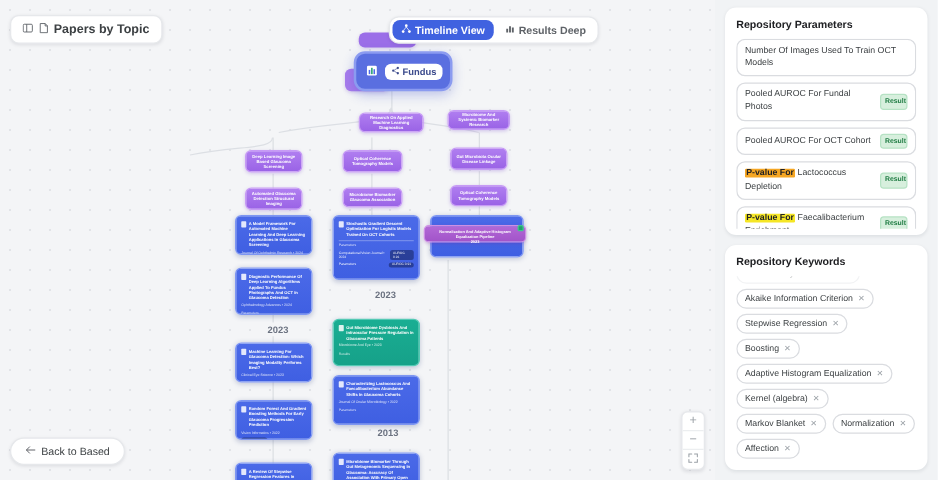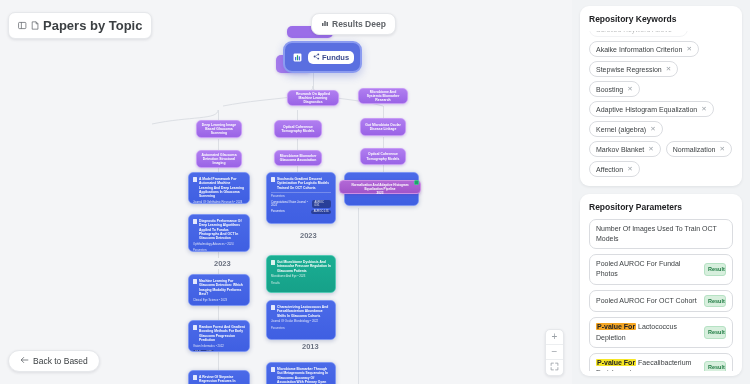--- a/index.html
+++ b/index.html
@@ -20,25 +20,25 @@
   }
   .canvas-dots {
     position: absolute; inset: 0;
     background-image: radial-gradient(#e2e4e8 0.7px, transparent 0.7px);
     background-size: 16px 16px;
   }
 
   
   .papers-btn {
     position: absolute; left: 8px; top: 12px;
-    display: flex; align-items: center; gap: 4px;
+    display: flex; align-items: flex-start; gap: 4px;
     background: #fff; border: 1px solid #e6e8eb; border-radius: 7px;
     padding: 5px 9px;
     box-shadow: 0 1px 3px rgba(16,24,40,.10);
-    font-size: 13px; font-weight: 700; color: #3c4043;
+    font-size: 10px; font-weight: 700; color: #3c4043;
     z-index: 40; white-space: nowrap;
   }
   .papers-btn .ic { display: inline-flex; color: #5f6368; }
 
   
   .back-btn {
     position: absolute; left: 8px; bottom: 12px;
     display: flex; align-items: center; gap: 4px;
     background: #fff; border: 1px solid #e6e8eb; border-radius: 14px;
     padding: 5px 11px;
@@ -408,20 +408,31 @@
     <div class="back-btn">
       <span>
         <svg width="9" height="8" viewBox="0 0 16 14" aria-hidden="true">
           <path d="M14 7H2.5M6.5 2.5L2 7l4.5 4.5" fill="none" stroke="#5f6368" stroke-width="1.4" stroke-linecap="round" stroke-linejoin="round"></path>
         </svg>
       </span>
       <span>Back to Based</span>
     </div>
 
     <div class="view-switch">
+      <div class="view-tab active">
+        <span>
+          <svg width="8" height="8" viewBox="0 0 16 16" aria-hidden="true">
+            <circle cx="8" cy="3" r="2.2" fill="#ffffff"></circle>
+            <circle cx="3" cy="12.5" r="2.2" fill="#ffffff"></circle>
+            <circle cx="13" cy="12.5" r="2.2" fill="#ffffff"></circle>
+            <path d="M8 5.2L3.6 10.6M8 5.2l4.4 5.4" stroke="#ffffff" stroke-width="1.2"></path>
+          </svg>
+        </span>
+        <span>Timeline View</span>
+      </div>
       <div class="view-tab">
         <span>
           <svg width="8" height="8" viewBox="0 0 16 16" aria-hidden="true">
             <rect x="2" y="8" width="3" height="6" fill="#5f6368"></rect>
             <rect x="6.5" y="4" width="3" height="10" fill="#5f6368"></rect>
             <rect x="11" y="6" width="3" height="8" fill="#5f6368"></rect>
           </svg>
         </span>
         <span>Results Deep</span>
       </div>
@@ -435,20 +446,53 @@
           <svg width="9" height="9" viewBox="0 0 16 16" aria-hidden="true">
             <path d="M2 6V2h4M14 6V2h-4M2 10v4h4M14 10v4h-4" fill="none" stroke="#9aa0a6" stroke-width="1.5" stroke-linecap="round"></path>
           </svg>
         </span>
       </div>
     </div>
   </div>
 
   <aside class="sidebar">
 
+    <section class="panel" id="params-panel">
+      <div class="panel-title">Repository Parameters</div>
+      <div class="panel-body">
+        <div class="params">
+
+          <div class="param">
+            <span class="ptext">Number Of Images Used To Train OCT Models</span>
+          </div>
+
+          <div class="param">
+            <span class="ptext">Pooled AUROC For Fundal Photos</span>
+            <span class="rbadge">Result</span>
+          </div>
+
+          <div class="param">
+            <span class="ptext">Pooled AUROC For OCT Cohort</span>
+            <span class="rbadge">Result</span>
+          </div>
+
+          <div class="param">
+            <span class="ptext"><span class="hl orange">P-value For</span> <span>Lactococcus Depletion</span></span>
+            <span class="rbadge">Result</span>
+          </div>
+
+          <div class="param">
+            <span class="ptext"><span class="hl yellow">P-value For</span> <span>Faecalibacterium Enrichment</span></span>
+            <span class="rbadge">Result</span>
+          </div>
+
+        </div>
+      </div>
+    </section>
+
     <section class="panel" id="keywords-panel">
       <div class="panel-title">Repository Keywords</div>
       <div class="panel-body">
         <div class="chips">
           <span class="chip cut">
             <span>Scrolled Keyword Above</span>
             <span class="x">✕</span>
           </span>
           <span class="chip">
             <span>Akaike Information Criterion</span>
@@ -480,47 +524,14 @@
           </span>
           <span class="chip">
             <span>Affection</span>
             <span class="x">✕</span>
           </span>
 
         </div>
       </div>
     </section>
 
-    <section class="panel" id="params-panel">
-      <div class="panel-title">Repository Parameters</div>
-      <div class="panel-body">
-        <div class="params">
-
-          <div class="param">
-            <span class="ptext">Number Of Images Used To Train OCT Models</span>
-          </div>
-
-          <div class="param">
-            <span class="ptext">Pooled AUROC For Fundal Photos</span>
-            <span class="rbadge">Result</span>
-          </div>
-
-          <div class="param">
-            <span class="ptext">Pooled AUROC For OCT Cohort</span>
-            <span class="rbadge">Result</span>
-          </div>
-
-          <div class="param">
-            <span class="ptext"><span class="hl orange">P-value For</span> <span>Lactococcus Depletion</span></span>
-            <span class="rbadge">Result</span>
-          </div>
-
-          <div class="param">
-            <span class="ptext"><span class="hl yellow">P-value For</span> <span>Faecalibacterium Enrichment</span></span>
-            <span class="rbadge">Result</span>
-          </div>
-
-        </div>
-      </div>
-    </section>
-
   </aside>
 </div>
 
 </body></html>

